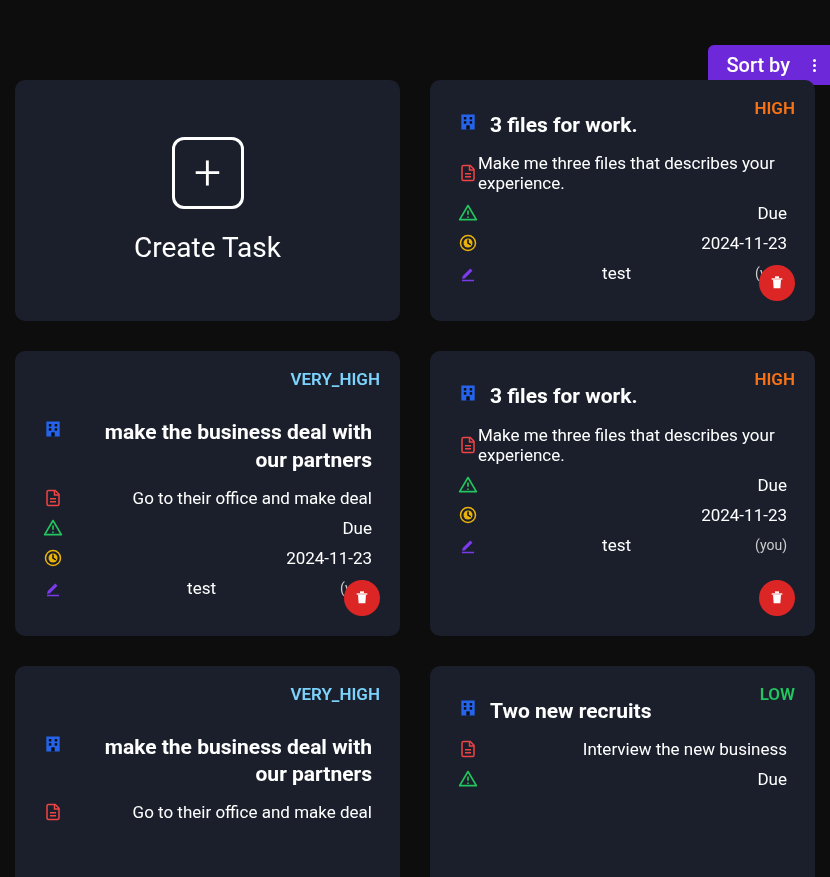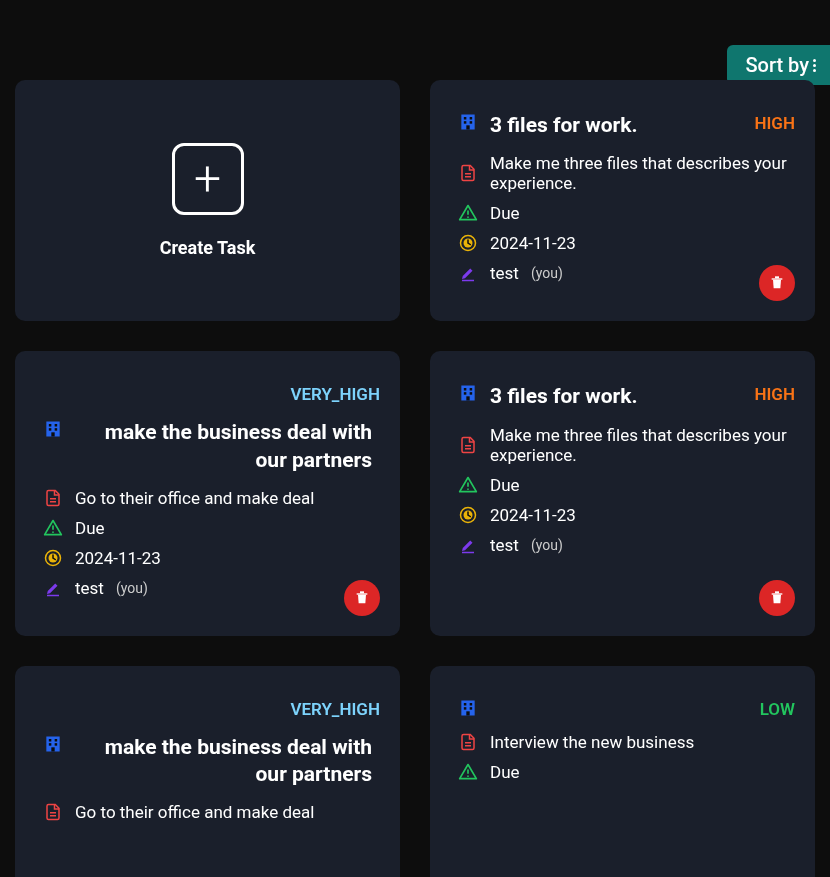--- a/index.html
+++ b/index.html
@@ -20,30 +20,30 @@
     }
     .page-title {
       font-size: 60px;
       font-weight: 900;
       letter-spacing: -1px;
     }
     .sort-button {
       position: absolute;
       right: 0;
       top: 45px;
-      background-color: #0f766e;
+      background-color: #6d28d9;
       color: #ffffff;
       padding: 8px 14px 8px 18px;
       font-size: 20px;
       font-weight: 500;
       border-top-left-radius: 6px;
       border-bottom-left-radius: 6px;
       display: flex;
       align-items: center;
-      gap: 4px;
+      gap: 23px;
       cursor: pointer;
     }
     .sort-dots {
       display: inline-flex;
       flex-direction: column;
       gap: 2px;
       width: 3px;
     }
     .sort-dots span {
       width: 3px;
@@ -83,30 +83,29 @@
       justify-content: center;
       margin-bottom: 22px;
     }
     .plus-sign {
       font-size: 48px;
       font-weight: 300;
       line-height: 1;
       color: #ffffff;
     }
     .create-label {
-      font-size: 18px;
-      font-weight: 700;
+      font-size: 28px;
+      font-weight: 400;
     }
     .priority-badge {
       position: absolute;
       top: 18px;
       right: 20px;
       font-size: 17px;
       font-weight: 600;
-      margin-top: 15px;
     }
     .priority-HIGH {
       color: #f97316;
     }
     .priority-VERY_HIGH {
       color: #7dd3fc;
     }
     .priority-LOW {
       color: #22c55e;
       padding-left: 24px;
@@ -123,23 +122,23 @@
       margin-top: 40px;
     }
     .task-title {
       font-size: 21px;
       font-weight: 700;
       line-height: 1.3;
     }
     .task-row {
       display: flex;
       align-items: center;
-      gap: 12px;
       margin-bottom: 10px;
       font-size: 17px;
+      justify-content: space-between;
     }
     .icon-slot {
       width: 20px;
       height: 20px;
       display: flex;
       align-items: center;
       justify-content: center;
       flex-shrink: 0;
     }
     .you-text {
@@ -415,20 +414,21 @@
         <span class="icon-slot">
           <svg width="20" height="20" viewBox="0 0 24 24" fill="none">
             <rect x="4" y="3" width="16" height="18" fill="#2563eb"></rect>
             <rect x="7" y="6" width="3" height="3" fill="#0d0d0d"></rect>
             <rect x="14" y="6" width="3" height="3" fill="#0d0d0d"></rect>
             <rect x="7" y="11" width="3" height="3" fill="#0d0d0d"></rect>
             <rect x="14" y="11" width="3" height="3" fill="#0d0d0d"></rect>
             <rect x="10" y="16" width="4" height="5" fill="#0d0d0d"></rect>
           </svg>
         </span>
+        <div class="task-title">Two new recruits</div>
       </div>
       <div class="task-row">
         <span class="icon-slot">
           <svg width="18" height="20" viewBox="0 0 24 24" fill="none">
             <path d="M6 2h9l5 5v13a2 2 0 0 1-2 2H6a2 2 0 0 1-2-2V4a2 2 0 0 1 2-2z" stroke="#ef4444" stroke-width="2"></path>
             <path d="M14 2v6h6" stroke="#ef4444" stroke-width="2"></path>
             <line x1="8" y1="13" x2="16" y2="13" stroke="#ef4444" stroke-width="2"></line>
             <line x1="8" y1="17" x2="16" y2="17" stroke="#ef4444" stroke-width="2"></line>
           </svg>
         </span>

